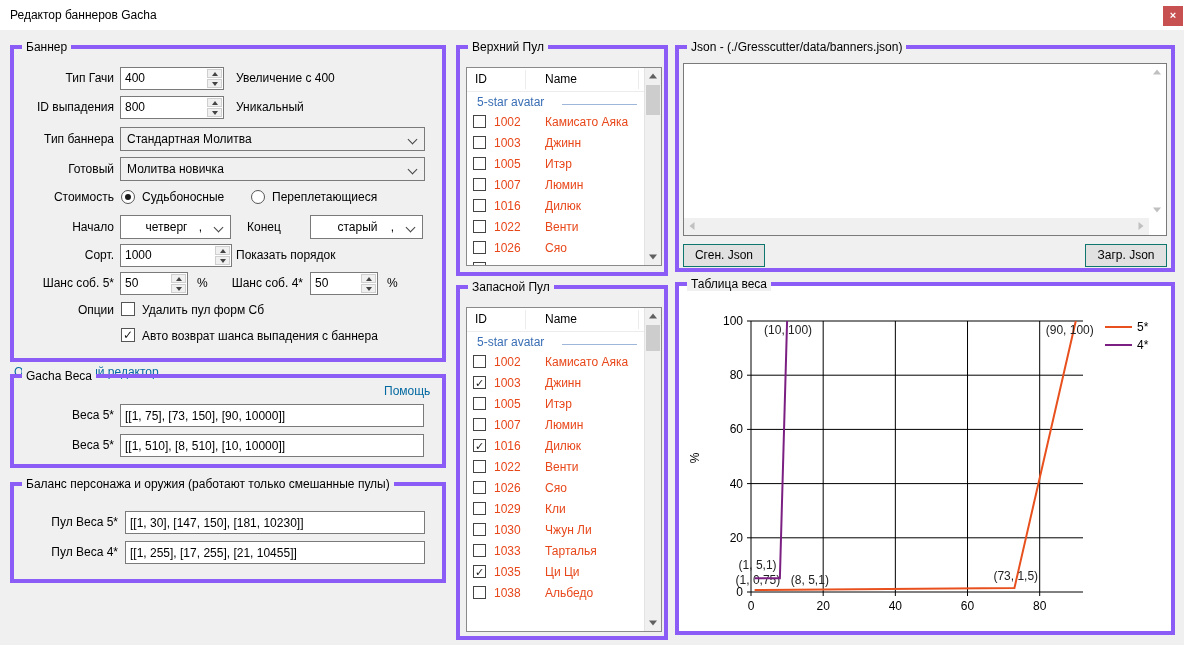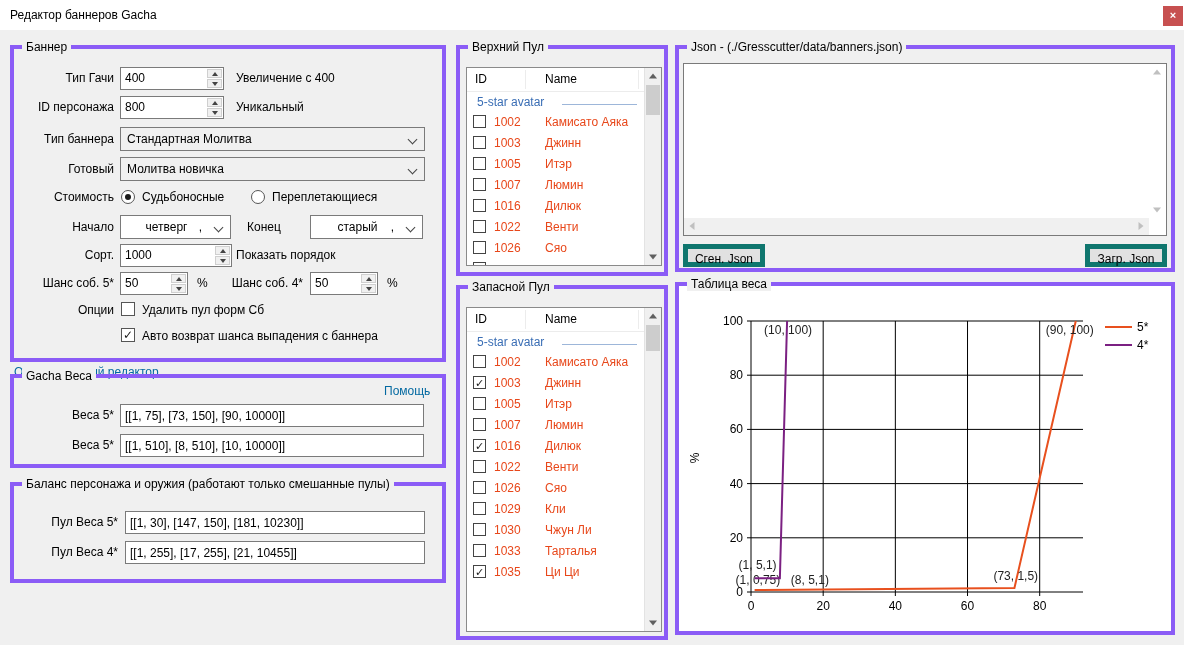--- a/index.html
+++ b/index.html
@@ -68,21 +68,21 @@
   .jsonbox { position:absolute; background:#fff; border:1px solid #7a7a7a; }
   .jv { position:absolute; right:0; top:0; bottom:17px; width:17px; background:#fff; }
   .jv .sarrow.up::after { border-bottom-color:#c0c0c0; } .jv .sarrow.dn::after { border-top-color:#c0c0c0; }
   .jh { position:absolute; left:0; right:17px; bottom:0; height:17px; background:#f0f0f0; }
   .jh .harrow { position:absolute; top:0; width:16px; height:16px; }
   .jh .harrow.l { left:0; } .jh .harrow.r { right:0; }
   .jh .harrow::after { content:""; position:absolute; left:50%; top:50%; transform:translate(-50%,-50%); border:4px solid transparent; }
   .jh .harrow.l::after { border-right:5px solid #c0c0c0; border-left:none; }
   .jh .harrow.r::after { border-left:5px solid #c0c0c0; border-right:none; }
 
-  .btn { position:absolute; background:#e1e1e1; border:5px solid #0f766e; text-align:center; line-height:21px; cursor:pointer; }
+  .btn { position:absolute; background:#e1e1e1; border:1px solid #0f766e; text-align:center; line-height:21px; cursor:pointer; }
   svg text { font-family:"Liberation Sans","DejaVu Sans",sans-serif; }
 </style>
 </head>
 <body>
 
 <div class="titlebar">
   <span class="title-text">Редактор баннеров Gacha</span>
   <div class="close-btn">×</div>
 </div>
 <div class="client"></div>
@@ -93,21 +93,21 @@
 <div class="lbl" style="left:14px;top:67px;width:100px;">Тип Гачи</div>
 <div class="numeric" style="left:120px;top:67px;width:104px;height:23px;">
   <span class="nval">400</span>
   <span class="spin">
       <span class="sb up"></span>
       <span class="sb dn"></span>
     </span>
 </div>
 <div class="hint" style="left:236px;top:67px;">Увеличение с 400</div>
 
-<div class="lbl" style="left:14px;top:96px;width:100px;">ID персонажа</div>
+<div class="lbl" style="left:14px;top:96px;width:100px;">ID выпадения</div>
 <div class="numeric" style="left:120px;top:96px;width:104px;height:23px;">
   <span class="nval">800</span>
   <span class="spin">
       <span class="sb up"></span>
       <span class="sb dn"></span>
     </span>
 </div>
 <div class="hint" style="left:236px;top:96px;">Уникальный</div>
 
 <div class="lbl" style="left:14px;top:128px;width:100px;">Тип баннера</div>
@@ -317,20 +317,25 @@
       </div>
       <div class="lrow">
         <span class="cb"></span>
         <span class="iid">1033</span>
         <span class="inm">Тарталья</span>
       </div>
       <div class="lrow">
         <span class="cb">✓</span>
         <span class="iid">1035</span>
         <span class="inm">Ци Ци</span>
+      </div>
+      <div class="lrow">
+        <span class="cb"></span>
+        <span class="iid">1038</span>
+        <span class="inm">Альбедо</span>
       </div>
     </div>
   <div class="vscroll">
     <span class="sarrow up"></span>
     <span class="sarrow dn"></span>
     <span class="sthumb" style="top:17px;height:26px;"></span>
   </div>
 </div>
 
 <div class="grp" style="left:675px;top:45px;width:500px;height:227px;">

